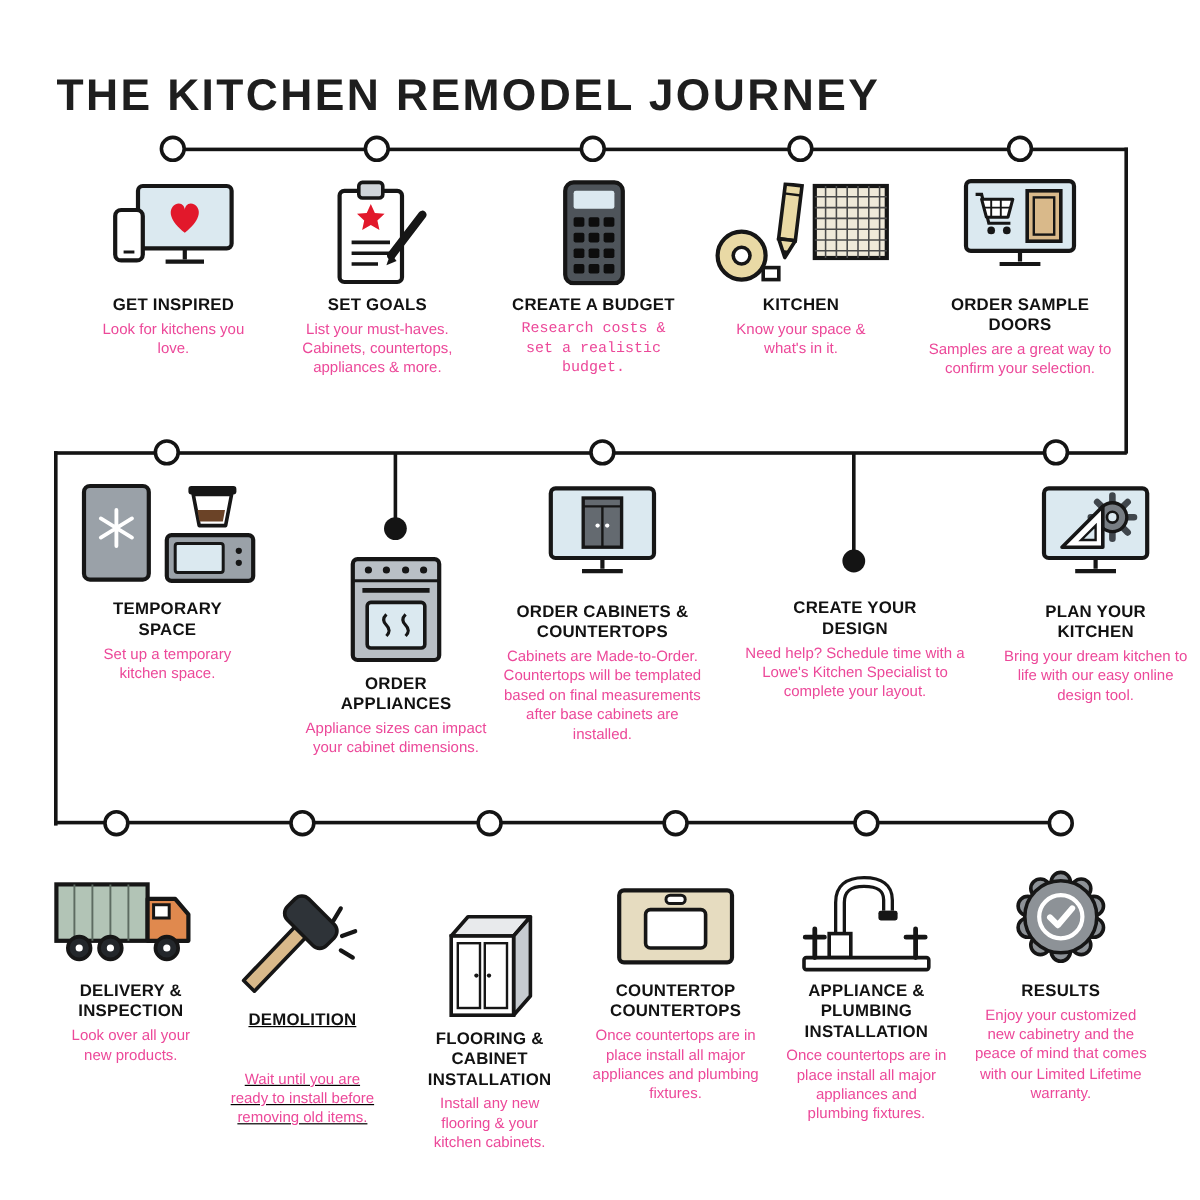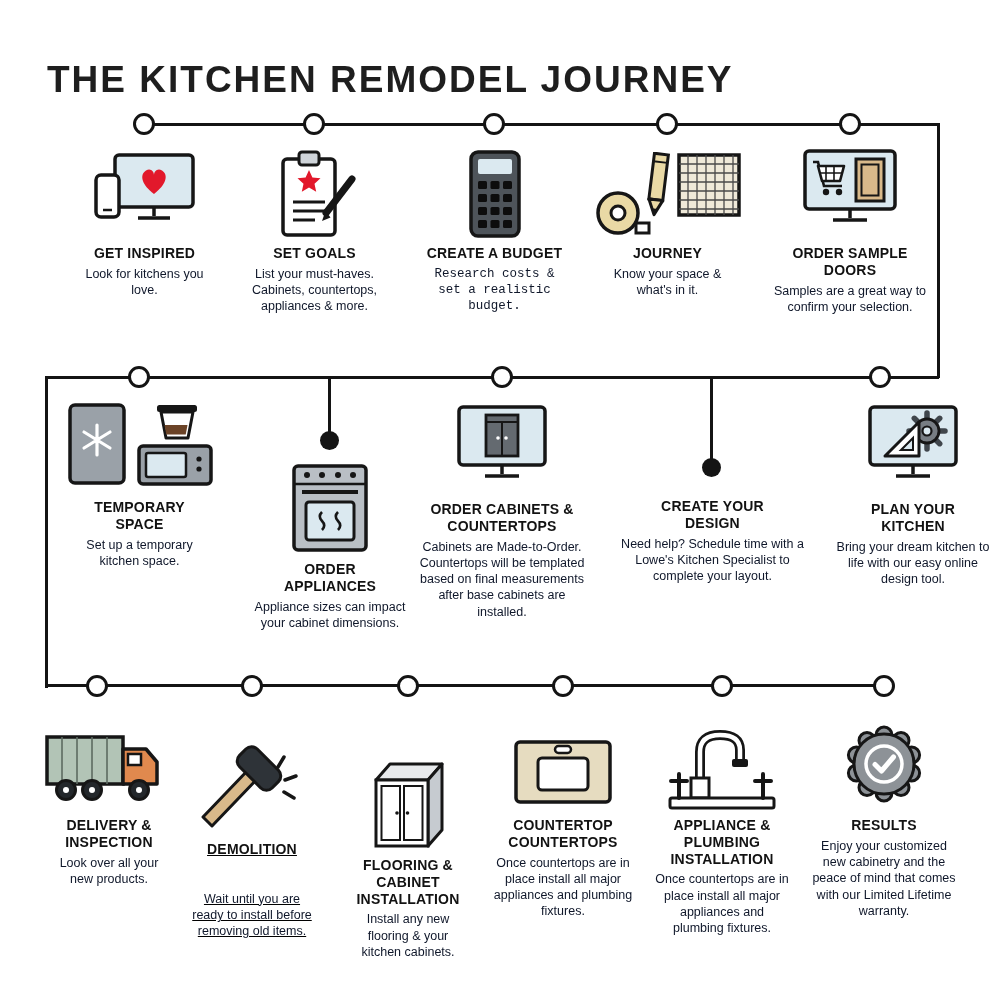--- a/index.html
+++ b/index.html
@@ -10,21 +10,21 @@
   .h-line, .v-line { position:absolute; background:#141414; }
   .h-line { height:3px; }
   .v-line { width:3px; }
   .node { position:absolute; width:22px; height:22px; box-sizing:border-box;
           border:3.5px solid #141414; background:#fff; border-radius:50%; }
   .dot  { position:absolute; width:19px; height:19px; background:#141414; border-radius:50%; }
   .step { position:absolute; text-align:center; }
   .icon-box { display:flex; align-items:flex-end; justify-content:center; }
   .step-title { font-size:14px; font-weight:700; color:#121212; margin:7px auto 4px;
                 line-height:1.2; letter-spacing:.2px; }
-  .step-desc { font-size:12.5px; color:#0f172a; margin:0 auto; line-height:1.3; }
+  .step-desc { font-size:12.5px; color:#ec4899; margin:0 auto; line-height:1.3; }
 </style>
 </head>
 <body>
 
 <div class="canvas">
 
   <h1 class="page-title">THE KITCHEN REMODEL JOURNEY</h1>
 
   <div class="h-line" style="left:135px; top:123px; width:805px;"></div>
   <div class="v-line" style="left:937px; top:123px; height:255px;"></div>
@@ -117,21 +117,21 @@
           <rect x="58" y="2" width="14" height="46" fill="#e9d9a5" stroke="#161616" stroke-width="3"></rect>
           <line x1="58" y1="10" x2="72" y2="10" stroke="#161616" stroke-width="2"></line>
           <path d="M58 48 h14 l-7 15 Z" fill="#e9d9a5" stroke="#161616" stroke-width="3" stroke-linejoin="round"></path>
           <path d="M62.5 57 l2.5 6 2.5 -6 Z" fill="#161616"></path>
         </g>
         <circle cx="25" cy="61" r="20" fill="#e9d9a5" stroke="#161616" stroke-width="3.5"></circle>
         <circle cx="25" cy="61" r="7" fill="#fff" stroke="#161616" stroke-width="3"></circle>
         <rect x="43" y="71" width="13" height="10" fill="#fff" stroke="#161616" stroke-width="3"></rect>
       </svg>
     </div>
-    <div class="step-title">JOURNEY</div>
+    <div class="step-title">KITCHEN</div>
     <div class="step-desc" style="max-width:120px;">Know your space &amp; what's in it.</div>
   </div>
 
   <div class="step" style="left:760px; top:146px; width:180px;">
     <div class="icon-box" style="height:92px;">
       <svg width="104" height="90" viewBox="0 0 104 90">
         <rect x="7" y="3" width="90" height="58" rx="4" fill="#dbe9f0" stroke="#161616" stroke-width="3.5"></rect>
         <path d="M15 14 h5 l6 24 h18" fill="none" stroke="#161616" stroke-width="2.6"></path>
         <path d="M20 18 h26 l-4 15 h-18 Z" fill="#fff" stroke="#161616" stroke-width="2.6" stroke-linejoin="round"></path>
         <path d="M28 18 v15 M36 18 v15 M22 25 h22" stroke="#161616" stroke-width="1.6"></path>

